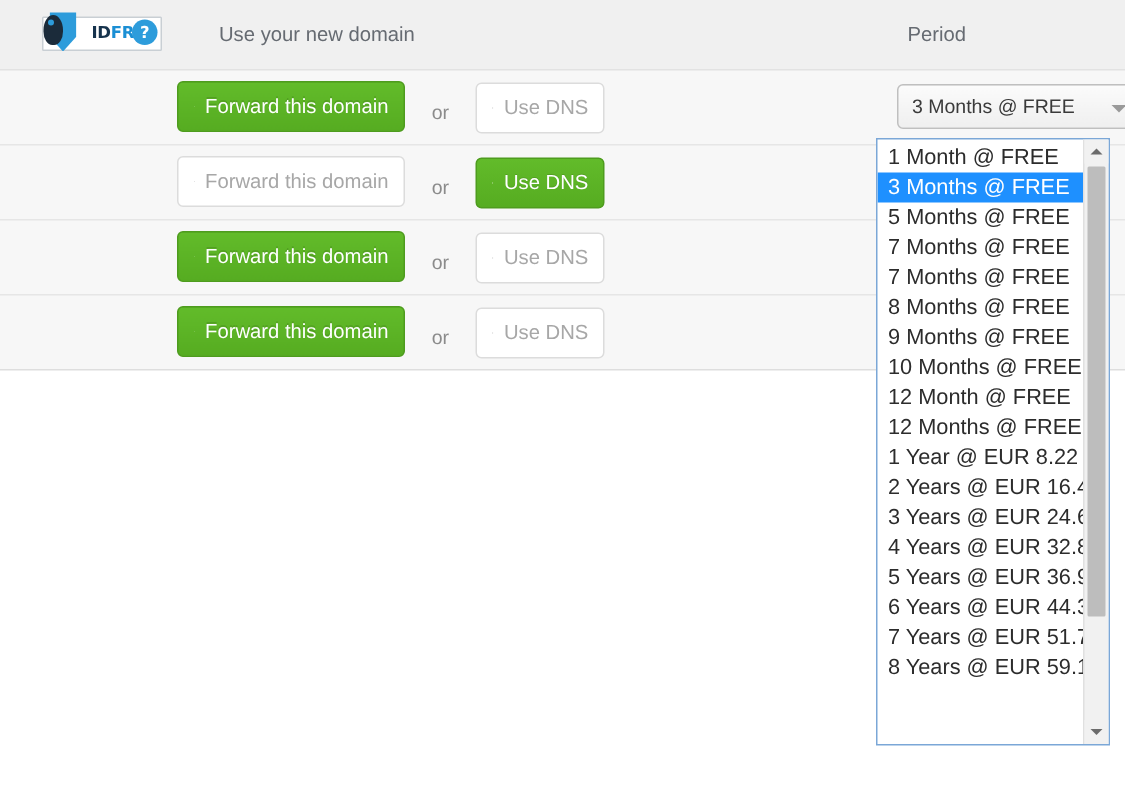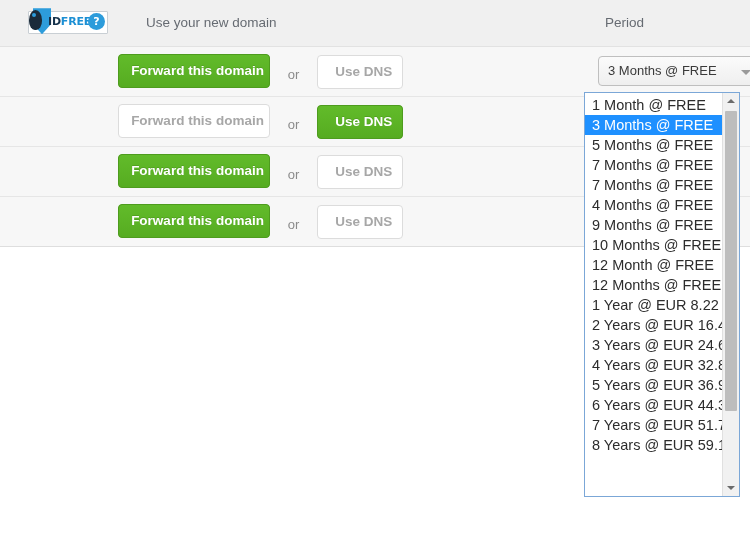--- a/index.html
+++ b/index.html
@@ -54,21 +54,21 @@
   .logo-word {
     position: absolute;
     left: 19px;
     top: 3px;
     font-family: "DejaVu Sans", sans-serif;
     font-size: 11px;
     font-weight: bold;
     letter-spacing: -0.2px;
     line-height: 14px;
   }
-  .logo-id   { color: #16334d; }
+  .logo-id   { color: #16334d; margin-left: 13px; }
   .logo-shie { color: #1b8fd4; }
   .logo-shield-badge {
     position: absolute;
     left: 4px;
     top: -4px;
     width: 18px;
     height: 26px;
     background: #2d9cdb;
     clip-path: polygon(0% 0%, 100% 0%, 100% 62%, 50% 100%, 0% 62%);
   }
@@ -123,21 +123,20 @@
     gap: 7px;
     height: 34px;
     padding: 0 10px;
     border-radius: 4px;
     font-size: 13.5px;
     font-family: "Liberation Sans", sans-serif;
     box-sizing: border-box;
     cursor: pointer;
     white-space: nowrap;
     user-select: none;
-    font-weight: bold;
   }
   .btn-forward { width: 152px; }
   .btn-dns     { width: 86px; }
 
   .btn.on {
     background: #5cb326;
     background-image: linear-gradient(to bottom, #62bb2a, #56ac21);
     border: 1px solid #4e9c1e;
     color: #ffffff;
     text-shadow: 0 -1px 0 rgba(0,0,0,0.12);
@@ -375,21 +374,21 @@
   </tbody>
 </table>
 
 <div class="dropdown">
   <div class="dd-list" id="dd-list">
       <div class="dd-item">1 Month @ FREE</div>
       <div class="dd-item selected">3 Months @ FREE</div>
       <div class="dd-item">5 Months @ FREE</div>
       <div class="dd-item">7 Months @ FREE</div>
       <div class="dd-item">7 Months @ FREE</div>
-      <div class="dd-item">4 Months @ FREE</div>
+      <div class="dd-item">8 Months @ FREE</div>
       <div class="dd-item">9 Months @ FREE</div>
       <div class="dd-item">10 Months @ FREE</div>
       <div class="dd-item">12 Month @ FREE</div>
       <div class="dd-item">12 Months @ FREE</div>
       <div class="dd-item">1 Year @ EUR 8.22</div>
       <div class="dd-item">2 Years @ EUR 16.44</div>
       <div class="dd-item">3 Years @ EUR 24.66</div>
       <div class="dd-item">4 Years @ EUR 32.88</div>
       <div class="dd-item">5 Years @ EUR 36.99</div>
       <div class="dd-item">6 Years @ EUR 44.39</div>

